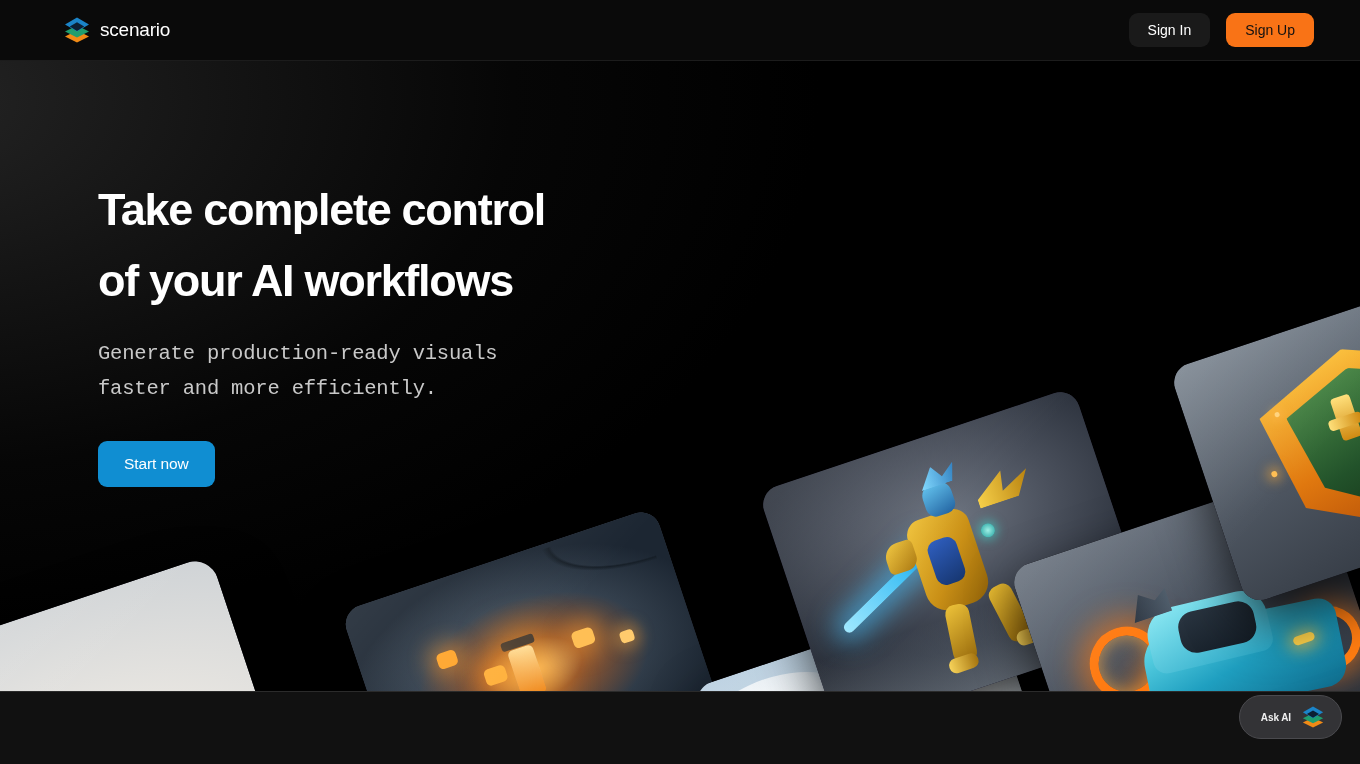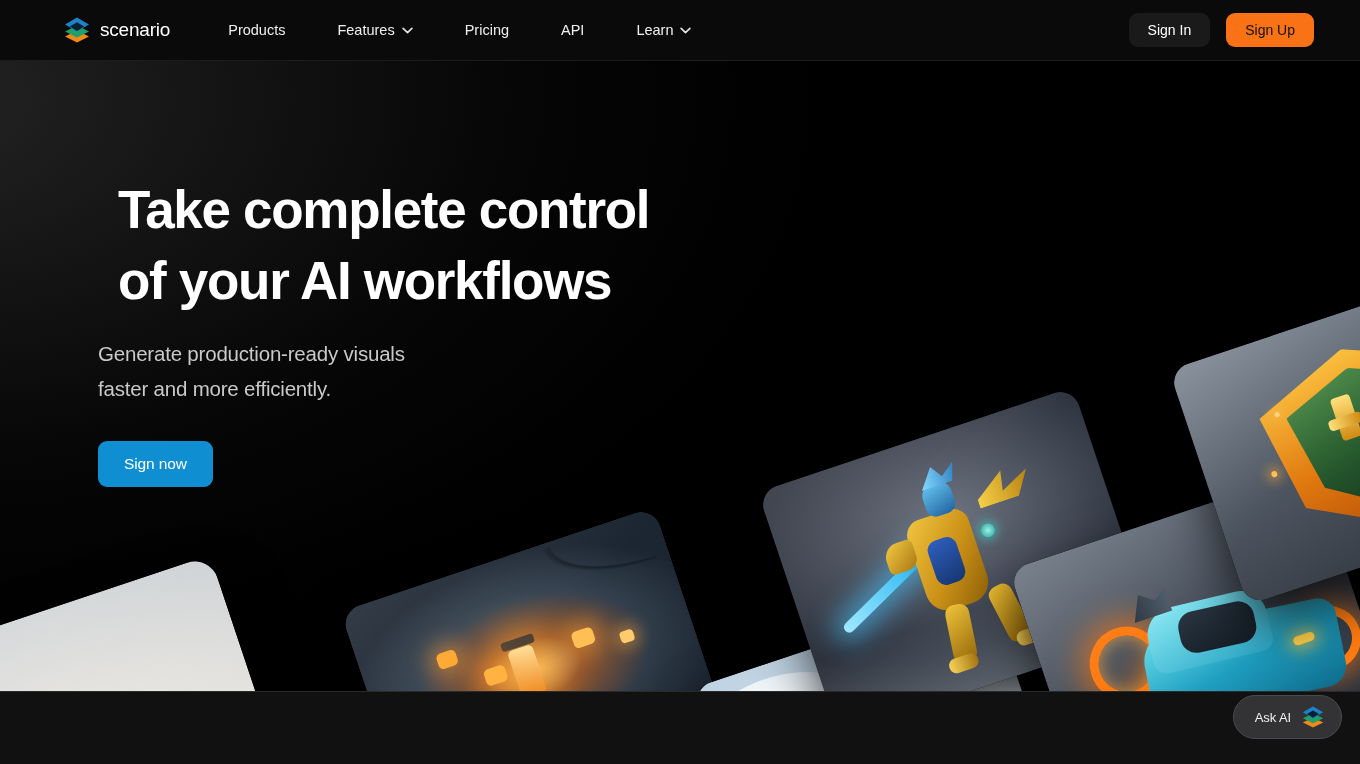--- a/index.html
+++ b/index.html
@@ -45,27 +45,27 @@
   #hero {
     position:absolute; top:61px; left:0; width:1360px; height:630px;
     overflow:hidden;
     background:
       radial-gradient(900px 560px at -6% 6%, #242424 0%, #141414 34%, #060606 66%, #000 100%),
       #000;
   }
 
   #hero-copy { position:absolute; left:98px; top:113px; z-index:20; }
   #headline {
-    font-size:53px; line-height:71px; font-weight:700;
-    letter-spacing:-1.3px; color:#fff; white-space:pre-line;margin-left:20px;
+    font-size:45px; line-height:71px; font-weight:700;
+    letter-spacing:-1.3px; color:#fff; white-space:pre-line;
   }
   #subhead {
     margin-top:20px;
     font-size:20.5px; line-height:35px; font-weight:400;
-    color:#c9c9c9; letter-spacing:-0.2px; white-space:pre-line;
+    color:#c9c9c9; letter-spacing:-0.2px; white-space:pre-line;font-family:Liberation Mono, monospace;
   }
   #cta-btn {
     margin-top:35px;
     display:inline-block; background:#108ed2; color:#fff;
     font-size:15.5px; padding:14px 26px; border-radius:9px;
     border:none; cursor:pointer; font-family:inherit; letter-spacing:-0.1px;
   }
 
   
   #collage {
@@ -93,68 +93,39 @@
     border-top:1px solid #2b2b2b;
     z-index:40;
   }
   #ask-ai {
     position:absolute; right:18px; top:695px;
     display:flex; align-items:center; gap:11px;
     background:#333336; border:1px solid #4a4a4e;
     border-radius:22px; padding:10px 17px 10px 21px;
     cursor:pointer; z-index:70;
   }
-  #ask-ai-label { font-size:13px; color:#f0f0f0; letter-spacing:-0.1px; }
+  #ask-ai-label { font-size:10px; color:#f0f0f0; letter-spacing:-0.1px;font-weight:bold; }
 </style>
 </head>
 <body>
 
 <div id="header">
 
   <div id="brand">
     <span class="logo-mark">
       <svg viewBox="0 0 26 26" width="26" height="26" aria-hidden="true">
         <polygon points="13,13.5 25,19.5 13,25.5 1,19.5" fill="#f08a16"></polygon>
         <polygon points="13,8.5 25,14.5 13,20.5 1,14.5" fill="#1f9e6e"></polygon>
         <polygon points="13,0.5 25,7.5 13,14.5 1,7.5" fill="#1b84c8"></polygon>
         <polygon points="13,5.2 20.2,9.6 13,14.0 5.8,9.6" fill="#0c2034"></polygon>
       </svg>
     </span>
     <span id="brand-name">scenario</span>
   </div>
 
-  <nav id="nav">
-
-    <div class="nav-item">
-      <span>Products</span>
-    </div>
-
-    <div class="nav-item">
-      <span>Features</span>
-      <svg class="chev" viewBox="0 0 12 8">
-        <path d="M1 1.6 L6 6.4 L11 1.6" fill="none" stroke="#efefef" stroke-width="1.9" stroke-linecap="round" stroke-linejoin="round"></path>
-      </svg>
-    </div>
-
-    <div class="nav-item">
-      <span>Pricing</span>
-    </div>
-
-    <div class="nav-item">
-      <span>API</span>
-    </div>
-
-    <div class="nav-item">
-      <span>Learn</span>
-      <svg class="chev" viewBox="0 0 12 8">
-        <path d="M1 1.6 L6 6.4 L11 1.6" fill="none" stroke="#efefef" stroke-width="1.9" stroke-linecap="round" stroke-linejoin="round"></path>
-      </svg>
-    </div>
-
-  </nav>
 
   <div id="auth">
     <button id="signin-btn" class="btn-auth">Sign In</button>
     <button id="signup-btn" class="btn-auth">Sign Up</button>
   </div>
 
 </div>
 
 <div id="hero">
 
@@ -356,21 +327,21 @@
       <div class="shine"></div>
     </div>
 
   </div>
 
   <div id="hero-copy">
     <h1 id="headline">Take complete control
 of your AI workflows</h1>
     <p id="subhead">Generate production-ready visuals
 faster and more efficiently.</p>
-    <button id="cta-btn">Sign now</button>
+    <button id="cta-btn">Start now</button>
   </div>
 
 </div>
 
 <div id="bottom-strip"></div>
 
 <div id="ask-ai">
   <span id="ask-ai-label">Ask AI</span>
   <span class="logo-mark" style="width:22px;height:22px;">
     <svg viewBox="0 0 26 26" width="22" height="22" aria-hidden="true">

